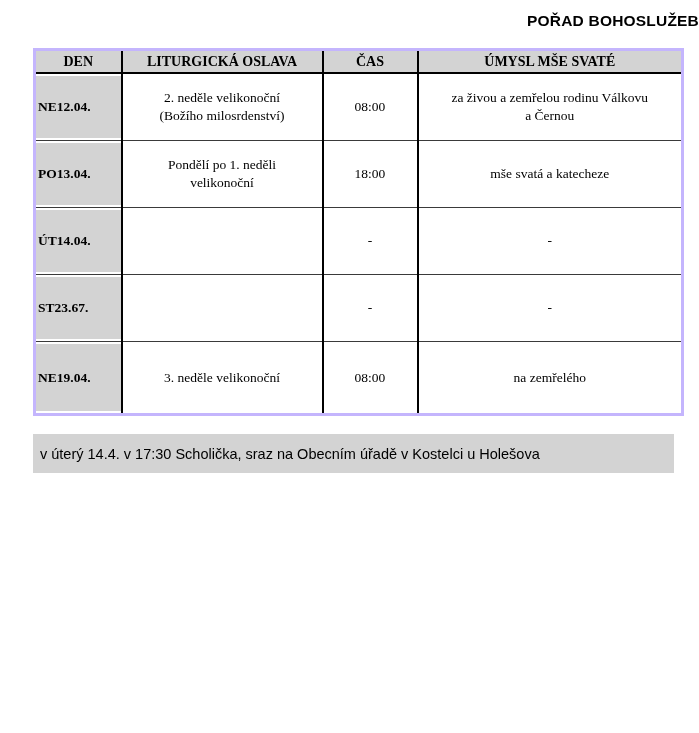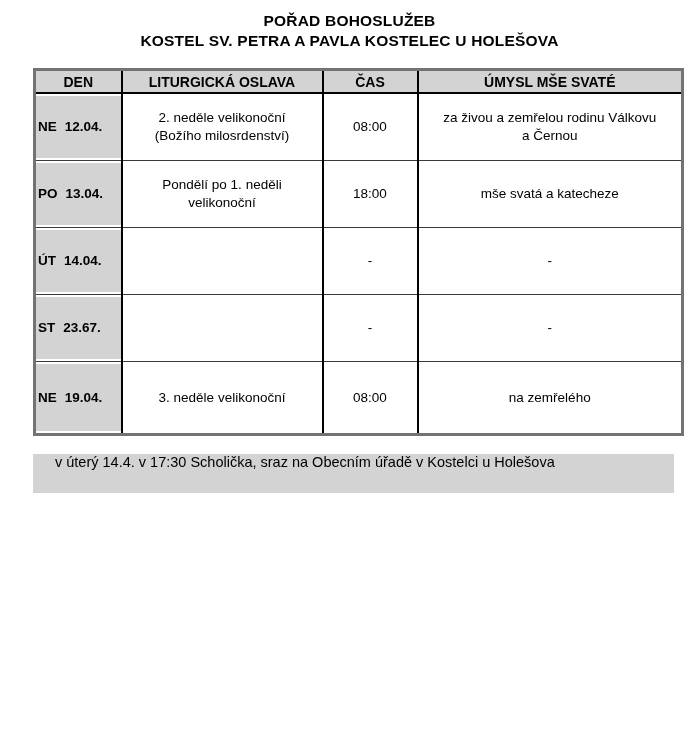--- a/index.html
+++ b/index.html
@@ -17,33 +17,35 @@
   
   .titles {
     text-align: center;
     padding-top: 11px;
   }
   .title-main, .title-sub {
     font-size: 15.5px;
     font-weight: bold;
     letter-spacing: 0.2px;
     line-height: 20px;
+    text-align: right;
   }
   .title-dates {
     font-size: 15px;
     font-weight: normal;
     line-height: 22px;
   }
   
   table.schedule {
     border-collapse: collapse;
     table-layout: fixed;
     width: 648px;
     margin: 17px 0 8px 33px;
-    border: 3px solid #737373;
+    border: 3px solid #c4b5fd;
+    font-family: Liberation Serif, serif;
   }
   .schedule th, .schedule td {
     border-left: 2px solid #000;
     border-right: 2px solid #000;
     border-top: 1.5px solid #3a3a3a;
     border-bottom: 1.5px solid #3a3a3a;
     overflow: hidden;
   }
   .schedule thead th {
     background: #d3d3d3;
@@ -67,49 +69,48 @@
   td.cell-day {
     background: #d3d3d3;
     box-shadow: inset 0 2px 0 #fff, inset 0 -2px 0 #fff;
     font-weight: bold;
     text-align: left;
     padding: 0 0 0 6px;
   }
   .day-wrap {
     display: flex;
     align-items: center;
-    gap: 8px;
+    gap: 0;
     font-size: 13.5px;
   }
   td.cell-celebration {
     padding: 0 10px;
     white-space: pre-line;
   }
   td.cell-intention {
     white-space: pre-line;
   }
   
   .footer-note {
     margin: 18px 0 0 33px;
     width: 641px;
     height: 39px;
     background: #d3d3d3;
     display: flex;
-    align-items: flex-start;
+    align-items: center;
     box-sizing: border-box;
-    padding-left: 22px;
+    padding-left: 7px;
     font-size: 14.5px;
   }
 </style>
 </head>
 <body>
 
 <header class="titles">
   <div class="title-main">POŘAD BOHOSLUŽEB</div>
-  <div class="title-sub">KOSTEL SV. PETRA A PAVLA KOSTELEC U HOLEŠOVA</div>
 </header>
 
 <table class="schedule">
   <colgroup>
     <col style="width:87px">
       <col style="width:201px">
       <col style="width:95px">
       <col style="width:265px">
   </colgroup>
   <thead>

